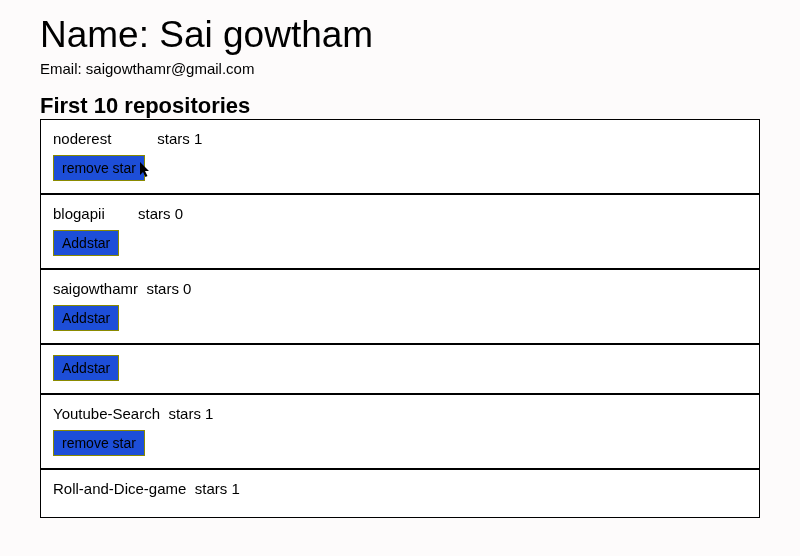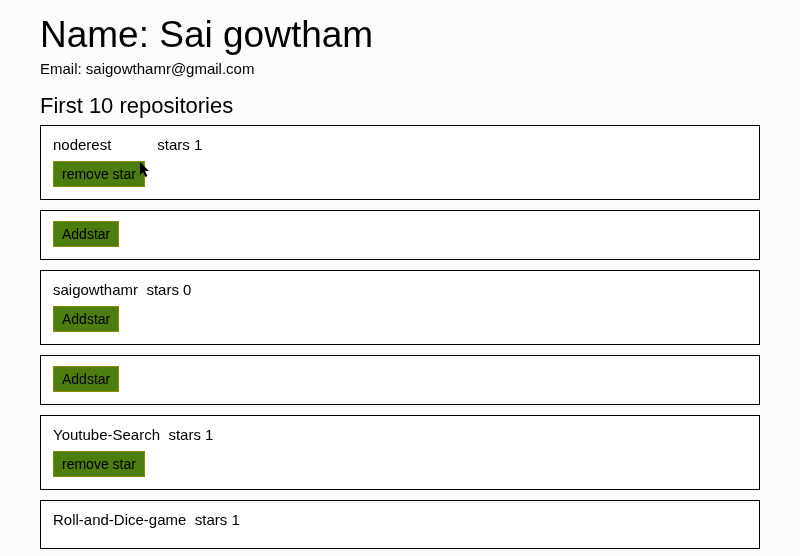--- a/index.html
+++ b/index.html
@@ -19,36 +19,34 @@
       margin-top: 4px;
       margin-bottom: 4px;
     }
     .email-line {
       font-size: 15px;
       font-weight: 400;
       margin-bottom: 16px;
     }
     .repos-heading {
       font-size: 22px;
-      font-weight: 400;
-      margin-bottom: 6px;
+      font-weight: 700;
     }
     .repo-card {
       border: 1px solid #000;
       background: #fff;
       padding: 10px 12px 12px 12px;
-      margin-bottom: 10px;
     }
     .repo-line {
       font-size: 15px;
       margin-bottom: 8px;
       white-space: pre;
     }
     .star-button {
-      background: #4d7c0f;
+      background: #1d4ed8;
       border: 1px solid #8a8a00;
       padding: 4px 8px;
       font-size: 14px;
       cursor: pointer;
       font-family: inherit;
     }
     .cursor {
       position: absolute;
       left: 140px;
       top: 162px;
@@ -64,21 +62,21 @@
 </h1>
 
 <div class="email-line">
   <span>Email: </span><span>saigowthamr@gmail.com</span>
 </div>
 
 <h2 class="repos-heading">First 10 repositories</h2>
 
 <div id="repos-container">
     <div class="repo-card"><div class="repo-line"><span>noderest</span><span>           </span><span>stars</span> <span>1</span></div><button class="star-button">remove star</button></div>
-    <div class="repo-card"><button class="star-button">Addstar</button></div>
+    <div class="repo-card"><div class="repo-line"><span>blogapii</span><span>        </span><span>stars</span> <span>0</span></div><button class="star-button">Addstar</button></div>
     <div class="repo-card"><div class="repo-line"><span>saigowthamr</span><span>  </span><span>stars</span> <span>0</span></div><button class="star-button">Addstar</button></div>
     <div class="repo-card"><button class="star-button">Addstar</button></div>
     <div class="repo-card"><div class="repo-line"><span>Youtube-Search</span><span>  </span><span>stars</span> <span>1</span></div><button class="star-button">remove star</button></div>
     <div class="repo-card">
       <div class="repo-line"><span>Roll-and-Dice-game</span><span>  </span><span>stars</span> <span>1</span></div>
     </div>
   </div>
 
 <div class="cursor">
   <svg width="12" height="16" viewBox="0 0 12 16">

